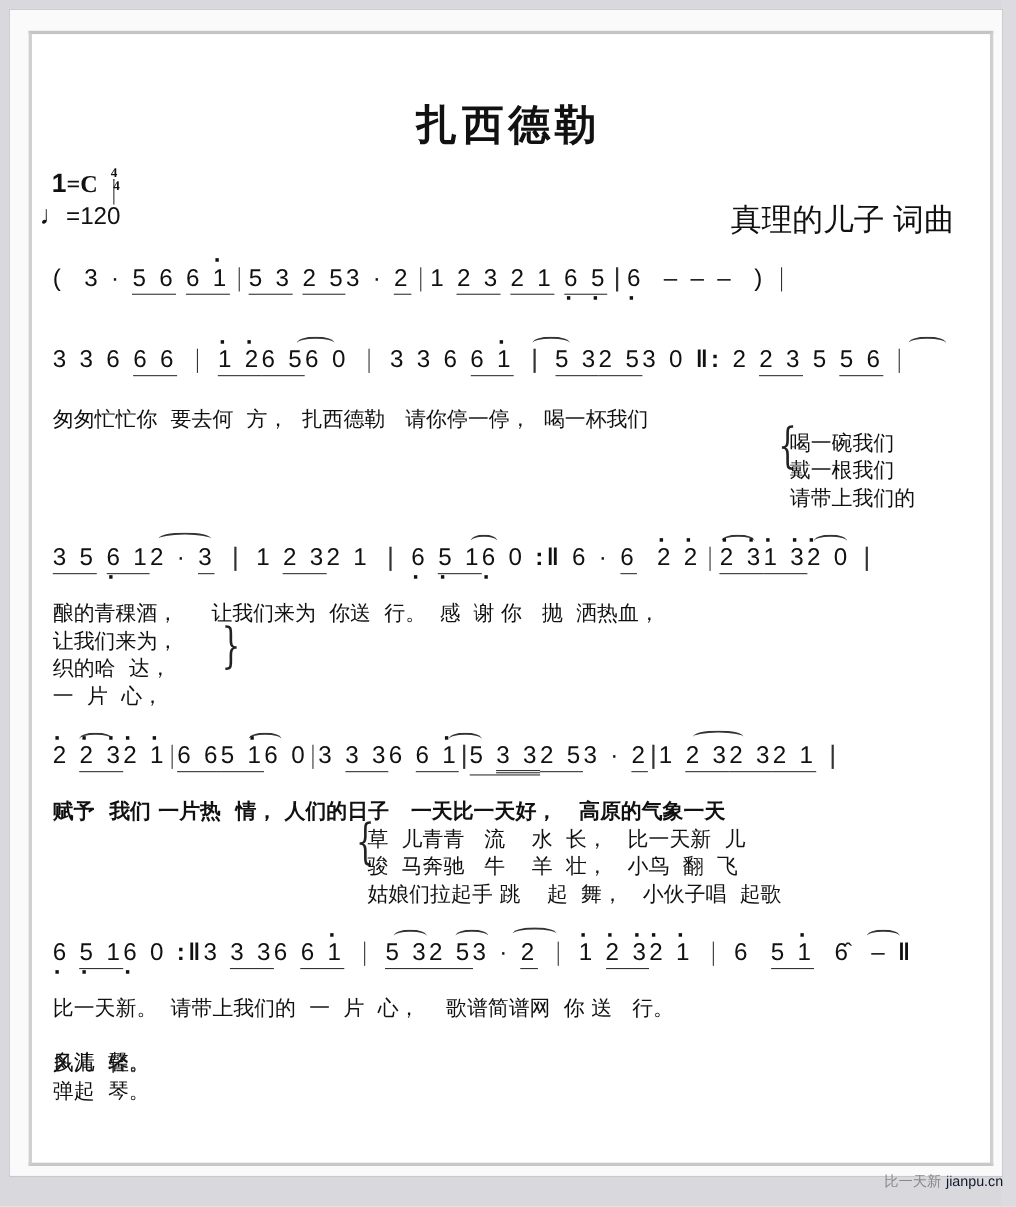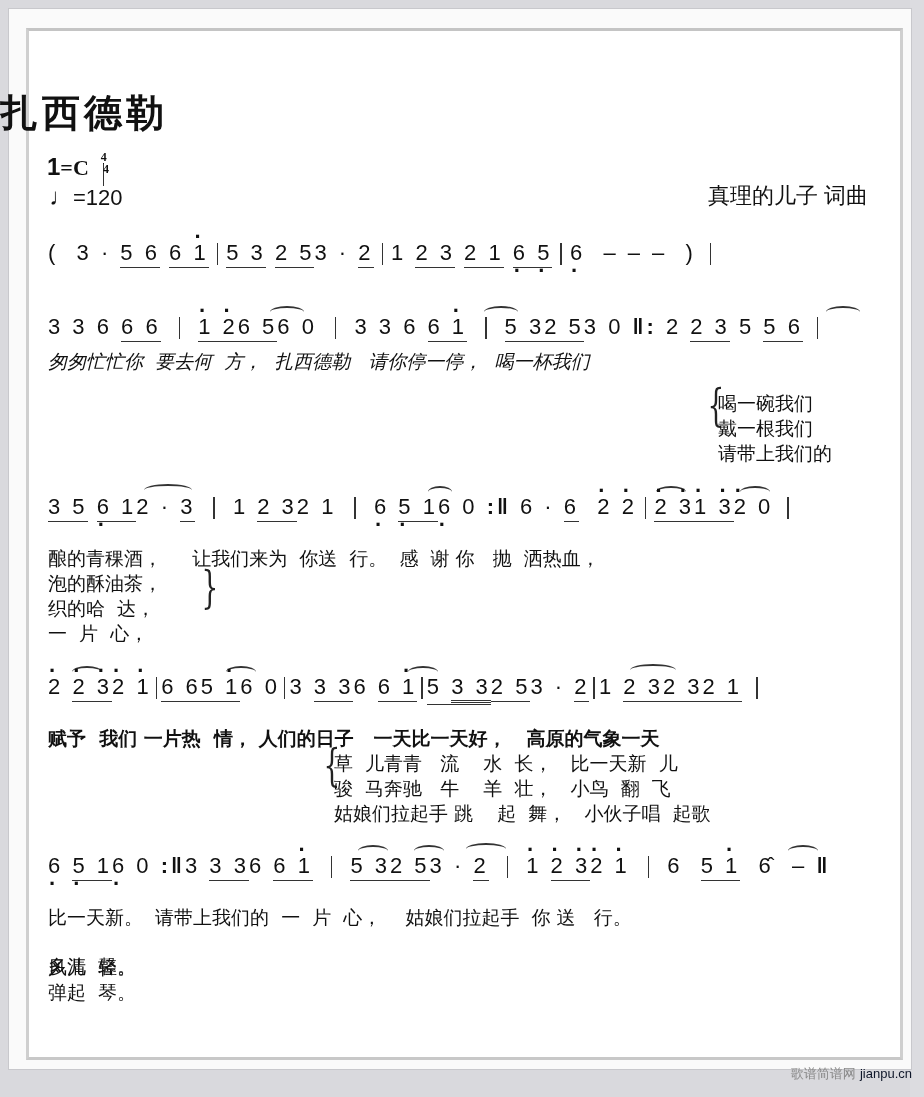--- a/index.html
+++ b/index.html
@@ -14,33 +14,33 @@
     background:#fafafa; border:1px solid #c8c8cc;
   }
   .page {
     position:absolute; left:17px; top:19px; width:877px; height:1032px;
     background:#fff;
     border-top:3px solid #c4c4c4; border-left:3px solid #cfcfcf;
     border-right:3px solid #cfcfcf; border-bottom:3px solid #c8c8c8;
     box-sizing:border-box;
   }
   .title {
-    position:absolute; left:0; width:924px; top:88px; text-align:left;
+    position:absolute; left:0; width:924px; top:88px; text-align:center;
     font-family:Liberation Sans, sans-serif;
     font-weight:bold; font-size:38px; letter-spacing:4px;
   }
   .key { position:absolute; left:47px; top:152px; font-size:22px; font-family:"Liberation Sans",sans-serif; }
   .key .one { font-size:24px; font-weight:bold; }
   .key .c { font-family:"Liberation Serif",serif; font-weight:bold; }
   .frac { display:inline-block; vertical-align:middle; font-size:12px; line-height:11px; text-align:center; font-weight:bold; font-family:"Liberation Serif",serif; }
   .frac span { display:block; }
   .frac .bar { border-top:1px solid #111; }
-  .tempo { position:absolute; left:49px; top:183px; font-size:22px; font-family:"Liberation Sans",sans-serif; }
+  .tempo { position:absolute; left:36px; top:183px; font-size:22px; font-family:"Liberation Sans",sans-serif; }
   .tempo .note { font-size:24px; }
-  .author { position:absolute; right:56px; top:181px; font-size:22px; font-family:"Liberation Sans",sans-serif; }
+  .author { position:absolute; right:56px; top:181px; font-size:28px; font-family:"Liberation Sans",sans-serif; }
 
   .system { position:absolute; left:48px; width:840px; }
   .notes {
     position:absolute; left:0; top:0; height:34px; white-space:pre;
     font-family:"Liberation Sans", sans-serif; font-size:22px; letter-spacing:3px;
   }
   .n { display:inline-block; position:relative; text-align:center; min-width:14px; }
   .n.u { border-bottom:1.5px solid #333; padding-bottom:1px; }
   .n.uu { border-bottom:3.5px double #333; }
   .n.hi::before { content:"·"; position:absolute; top:-16px; left:0; right:3px; text-align:center; font-weight:bold; font-size:22px; }
@@ -79,35 +79,35 @@
 
 <div class="system" style="top:240px;">
   <div class="notes">( &nbsp;3 · <span class="n u">5 6</span> <span class="n u">6 <span class="n hi">1</span></span><span class="bar"></span><span class="n u">5 3</span> <span class="n u">2 5</span>3 · <span class="n u">2</span><span class="bar"></span>1 <span class="n u">2 3</span> <span class="n u">2 1</span> <span class="n u"><span class="n lo">6</span> <span class="n lo">5</span></span><span class="bar"></span><span class="n lo">6</span> &nbsp;– – – &nbsp;)<span class="bar" style="margin-left:14px"></span></div>
 </div>
 
 <div class="system" style="top:314px;">
   <div class="slur" style="left:222px; top:-8px; width:34px;"></div>
   <div class="slur" style="left:436px; top:-8px; width:34px;"></div>
   <div class="slur" style="left:778px; top:-8px; width:34px;"></div>
   <div class="notes">3 3 6 <span class="n u">6 6</span><span class="bar" style="margin:0 18px"></span><span class="n u"><span class="n hi">1</span> <span class="n hi">2</span></span><span class="n u">6 5</span>6 0<span class="bar" style="margin:0 18px"></span>3 3 6 <span class="n u">6 <span class="n hi">1</span></span><span class="bar" style="margin:0 18px"></span><span class="n u">5 3</span><span class="n u">2 5</span>3 0 <span class="rep">‖:</span> 2 <span class="n u">2 3</span> 5 <span class="n u">5 6</span><span class="bar" style="margin-left:14px"></span></div>
-  <div class="lyr" style="top:35px;font-style:italic;">匆匆忙忙你  要去何  方，  扎西德勒   请你停一停，  喝一杯我们</div>
+  <div class="lyr" style="top:55px;">匆匆忙忙你  要去何  方，  扎西德勒   请你停一停，  喝一杯我们</div>
   <div class="brace" style="left:654px; top:70px;">{</div>
   <div class="lyr" style="left:670px; top:77px;font-family:Liberation Serif, serif;">喝一碗我们</div>
   <div class="lyr" style="left:670px; top:102px;">戴一根我们</div>
   <div class="lyr" style="left:670px; top:127px;">请带上我们的</div>
 </div>
 
 <div class="system" style="top:494px;">
   <div class="slur" style="left:96px; top:-10px; width:48px;"></div>
   <div class="slur" style="left:380px; top:-8px; width:24px;"></div>
   <div class="slur" style="left:608px; top:-8px; width:30px;"></div>
   <div class="slur" style="left:692px; top:-8px; width:30px;"></div>
   <div class="notes"><span class="n u">3 5</span> <span class="n u"><span class="n lo">6</span> 1</span>2 · <span class="n u">3</span><span class="bar" style="margin:0 18px"></span>1 <span class="n u">2 3</span>2 1<span class="bar" style="margin:0 18px"></span><span class="n lo">6</span> <span class="n u"><span class="n lo">5</span> 1</span><span class="n lo">6</span> 0 <span class="rep">:‖</span> 6 · <span class="n u">6</span> &nbsp;<span class="n hi">2</span> <span class="n hi">2</span><span class="bar"></span><span class="n u"><span class="n hi">2</span> <span class="n hi">3</span></span><span class="n u"><span class="n hi">1</span> <span class="n hi">3</span></span><span class="n hi">2</span> 0<span class="bar" style="margin-left:14px"></span></div>
   <div class="lyr" style="top:52px;">酿的青稞酒，     让我们来为  你送  行。  感  谢 你   抛  洒热血，</div>
-  <div class="lyr" style="top:77px;">泡的酥油茶，</div>
+  <div class="lyr" style="top:77px;">让我们来为，</div>
   <div class="brace" style="left:148px; top:72px;">}</div>
   <div class="lyr" style="top:102px;">织的哈  达，</div>
   <div class="lyr" style="top:127px;">一  片  心，</div>
 </div>
 
 <div class="system" style="top:674px;">
   <div class="slur" style="left:24px; top:-8px; width:30px;"></div>
   <div class="slur" style="left:178px; top:-8px; width:30px;"></div>
   <div class="slur" style="left:360px; top:-8px; width:30px;"></div>
   <div class="slur" style="left:582px; top:-10px; width:46px;"></div>
@@ -118,22 +118,22 @@
   <div class="lyr" style="left:286px; top:102px;">骏  马奔驰   牛    羊  壮，   小鸟  翻  飞</div>
   <div class="lyr" style="left:286px; top:127px;">姑娘们拉起手 跳    起  舞，   小伙子唱  起歌</div>
 </div>
 
 <div class="system" style="top:853px;">
   <div class="slur" style="left:310px; top:-8px; width:30px;"></div>
   <div class="slur" style="left:366px; top:-8px; width:30px;"></div>
   <div class="slur" style="left:418px; top:-10px; width:40px;"></div>
   <div class="slur" style="left:740px; top:-8px; width:30px;"></div>
   <div class="notes"><span class="n lo">6</span> <span class="n u"><span class="n lo">5</span> 1</span><span class="n lo">6</span> 0 <span class="rep">:‖</span>3 <span class="n u">3 3</span>6 <span class="n u">6 <span class="n hi">1</span></span><span class="bar" style="margin:0 18px"></span><span class="n u">5 3</span><span class="n u">2 5</span>3 · <span class="n u">2</span><span class="bar" style="margin:0 18px"></span><span class="n hi">1</span> <span class="n u"><span class="n hi">2</span> <span class="n hi">3</span></span><span class="n hi">2</span> <span class="n hi">1</span><span class="bar" style="margin:0 18px"></span>6 &nbsp;<span class="n u">5 <span class="n hi">1</span></span> &nbsp;<span>6̂</span> &nbsp;– <span class="rep">‖</span></div>
-  <div class="lyr" style="top:52px;">比一天新。  请带上我们的  一  片  心，    姑娘们拉起手  你 送   行。</div>
+  <div class="lyr" style="top:52px;">比一天新。  请带上我们的  一  片  心，    歌谱简谱网  你 送   行。</div>
   <div class="lyr" style="top:77px;margin-top:24px;">多清  馨。</div>
   <div class="lyr" style="top:102px;">风儿  轻。</div>
   <div class="lyr" style="top:127px;">弹起  琴。</div>
 </div>
 
 <div class="wm">
-  <span>歌谱简谱网</span>
+  <span>比一天新</span>
   <span class="site">jianpu.cn</span>
 </div>
 
 </body></html>

